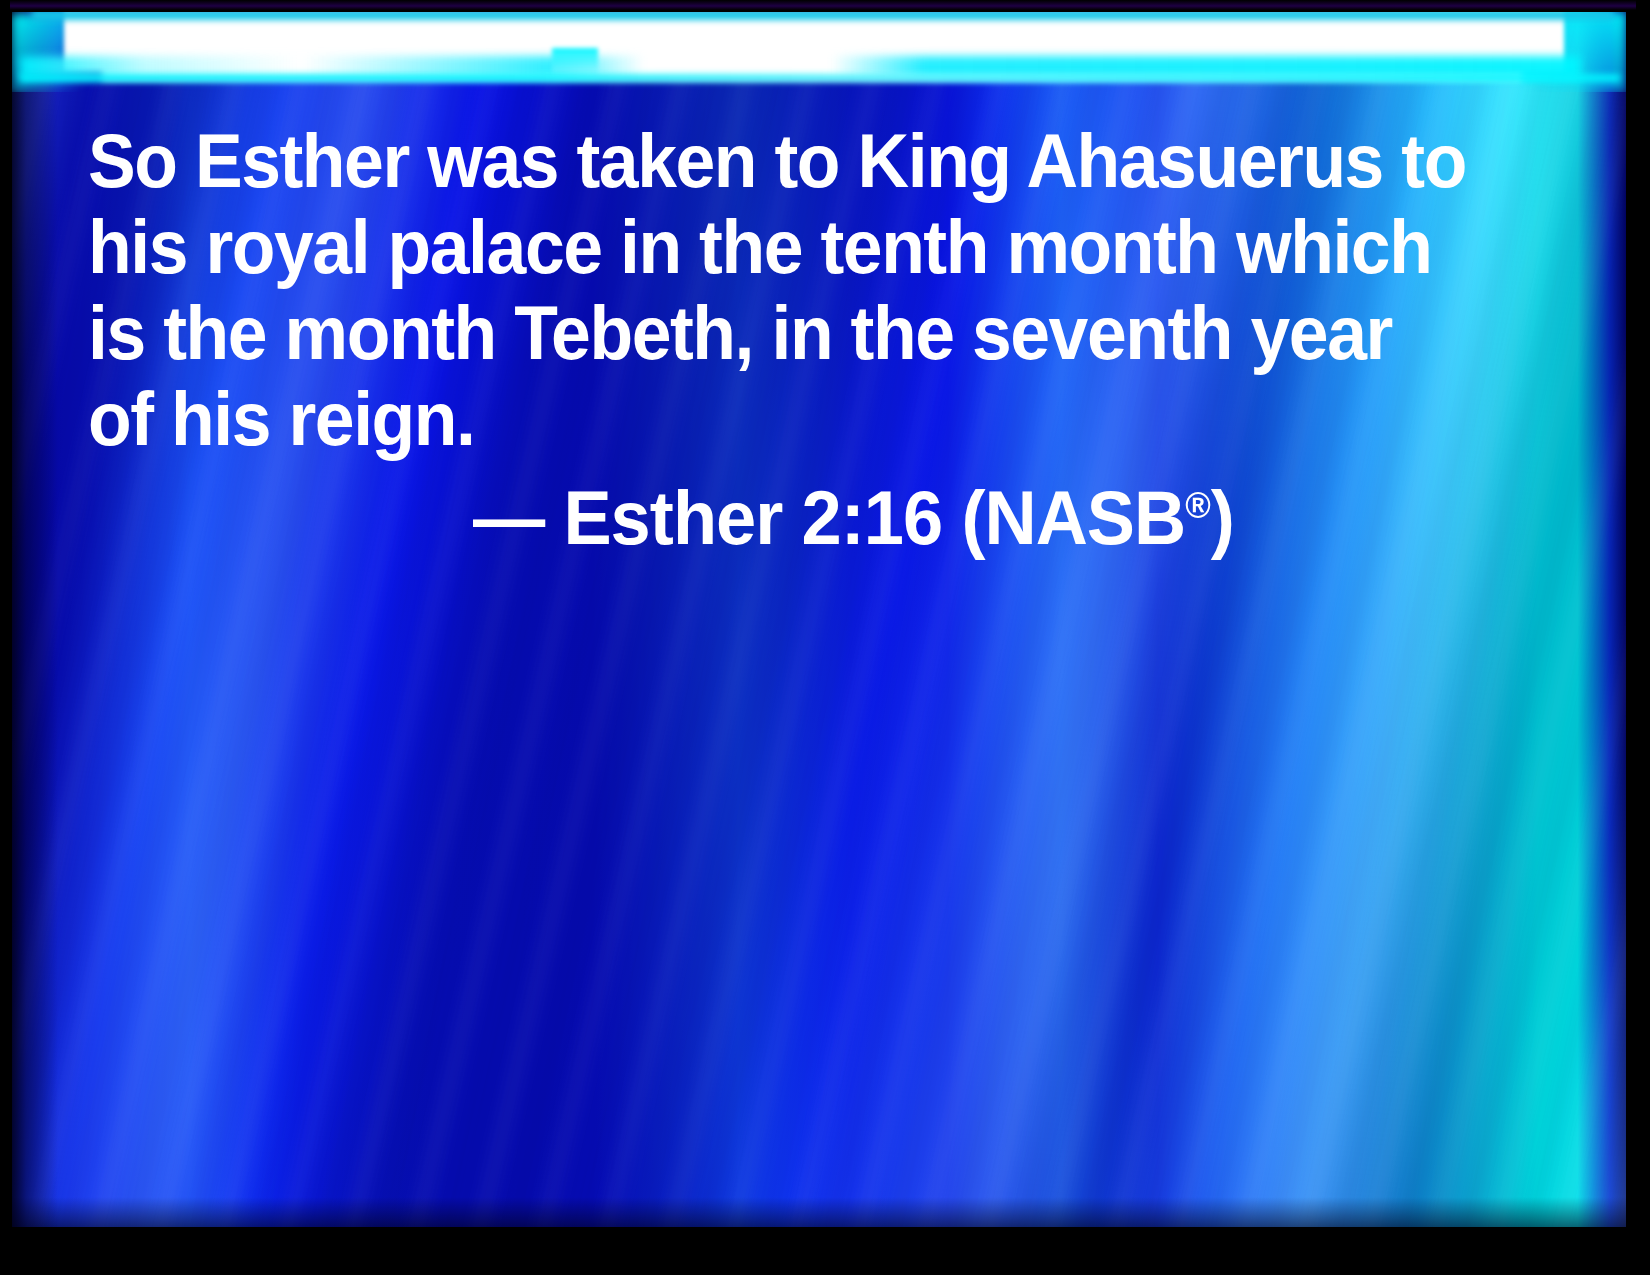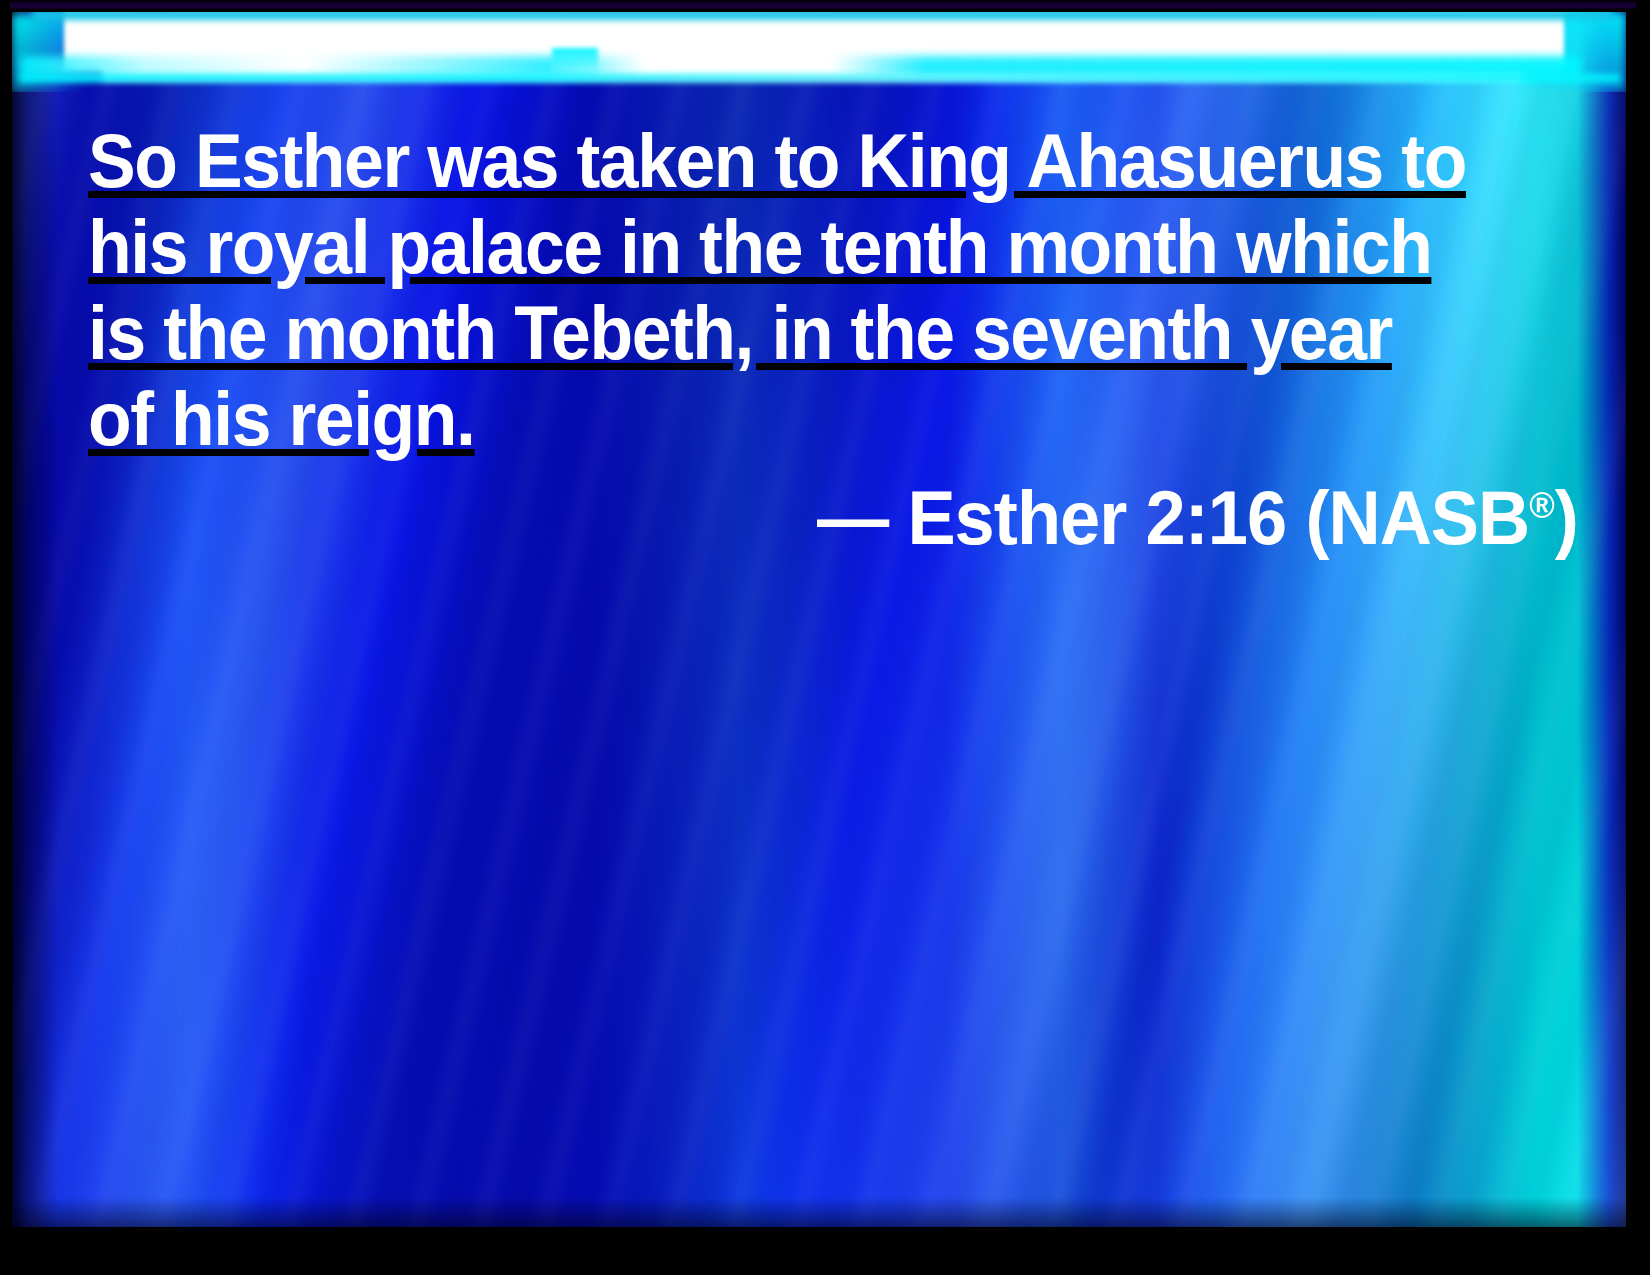--- a/index.html
+++ b/index.html
@@ -236,40 +236,39 @@
     height: 2px;
     background: #000;
   }
 
   
   #verse-block {
     position: absolute;
     left: 76px;
     top: 108px;
     width: 1400px;
-    text-decoration: underline;
   }
   .verse-line {
     color: #ffffff;
     font-family: "Liberation Sans", sans-serif;
     font-weight: bold;
     font-size: 76px;
     line-height: 86px;
     letter-spacing: -1.5px;
     white-space: nowrap;
     transform: scaleX(0.94);
     transform-origin: left center;
   }
 
   #attribution-row {
     position: absolute;
     left: 76px;
     top: 453px;
     width: 1490px;
-    text-align: right;
+    text-align: center;
   }
   #attribution {
     display: inline-block;
     color: #ffffff;
     font-family: "Liberation Sans", sans-serif;
     font-weight: bold;
     font-size: 76px;
     line-height: 86px;
     letter-spacing: -1px;
     white-space: nowrap;

